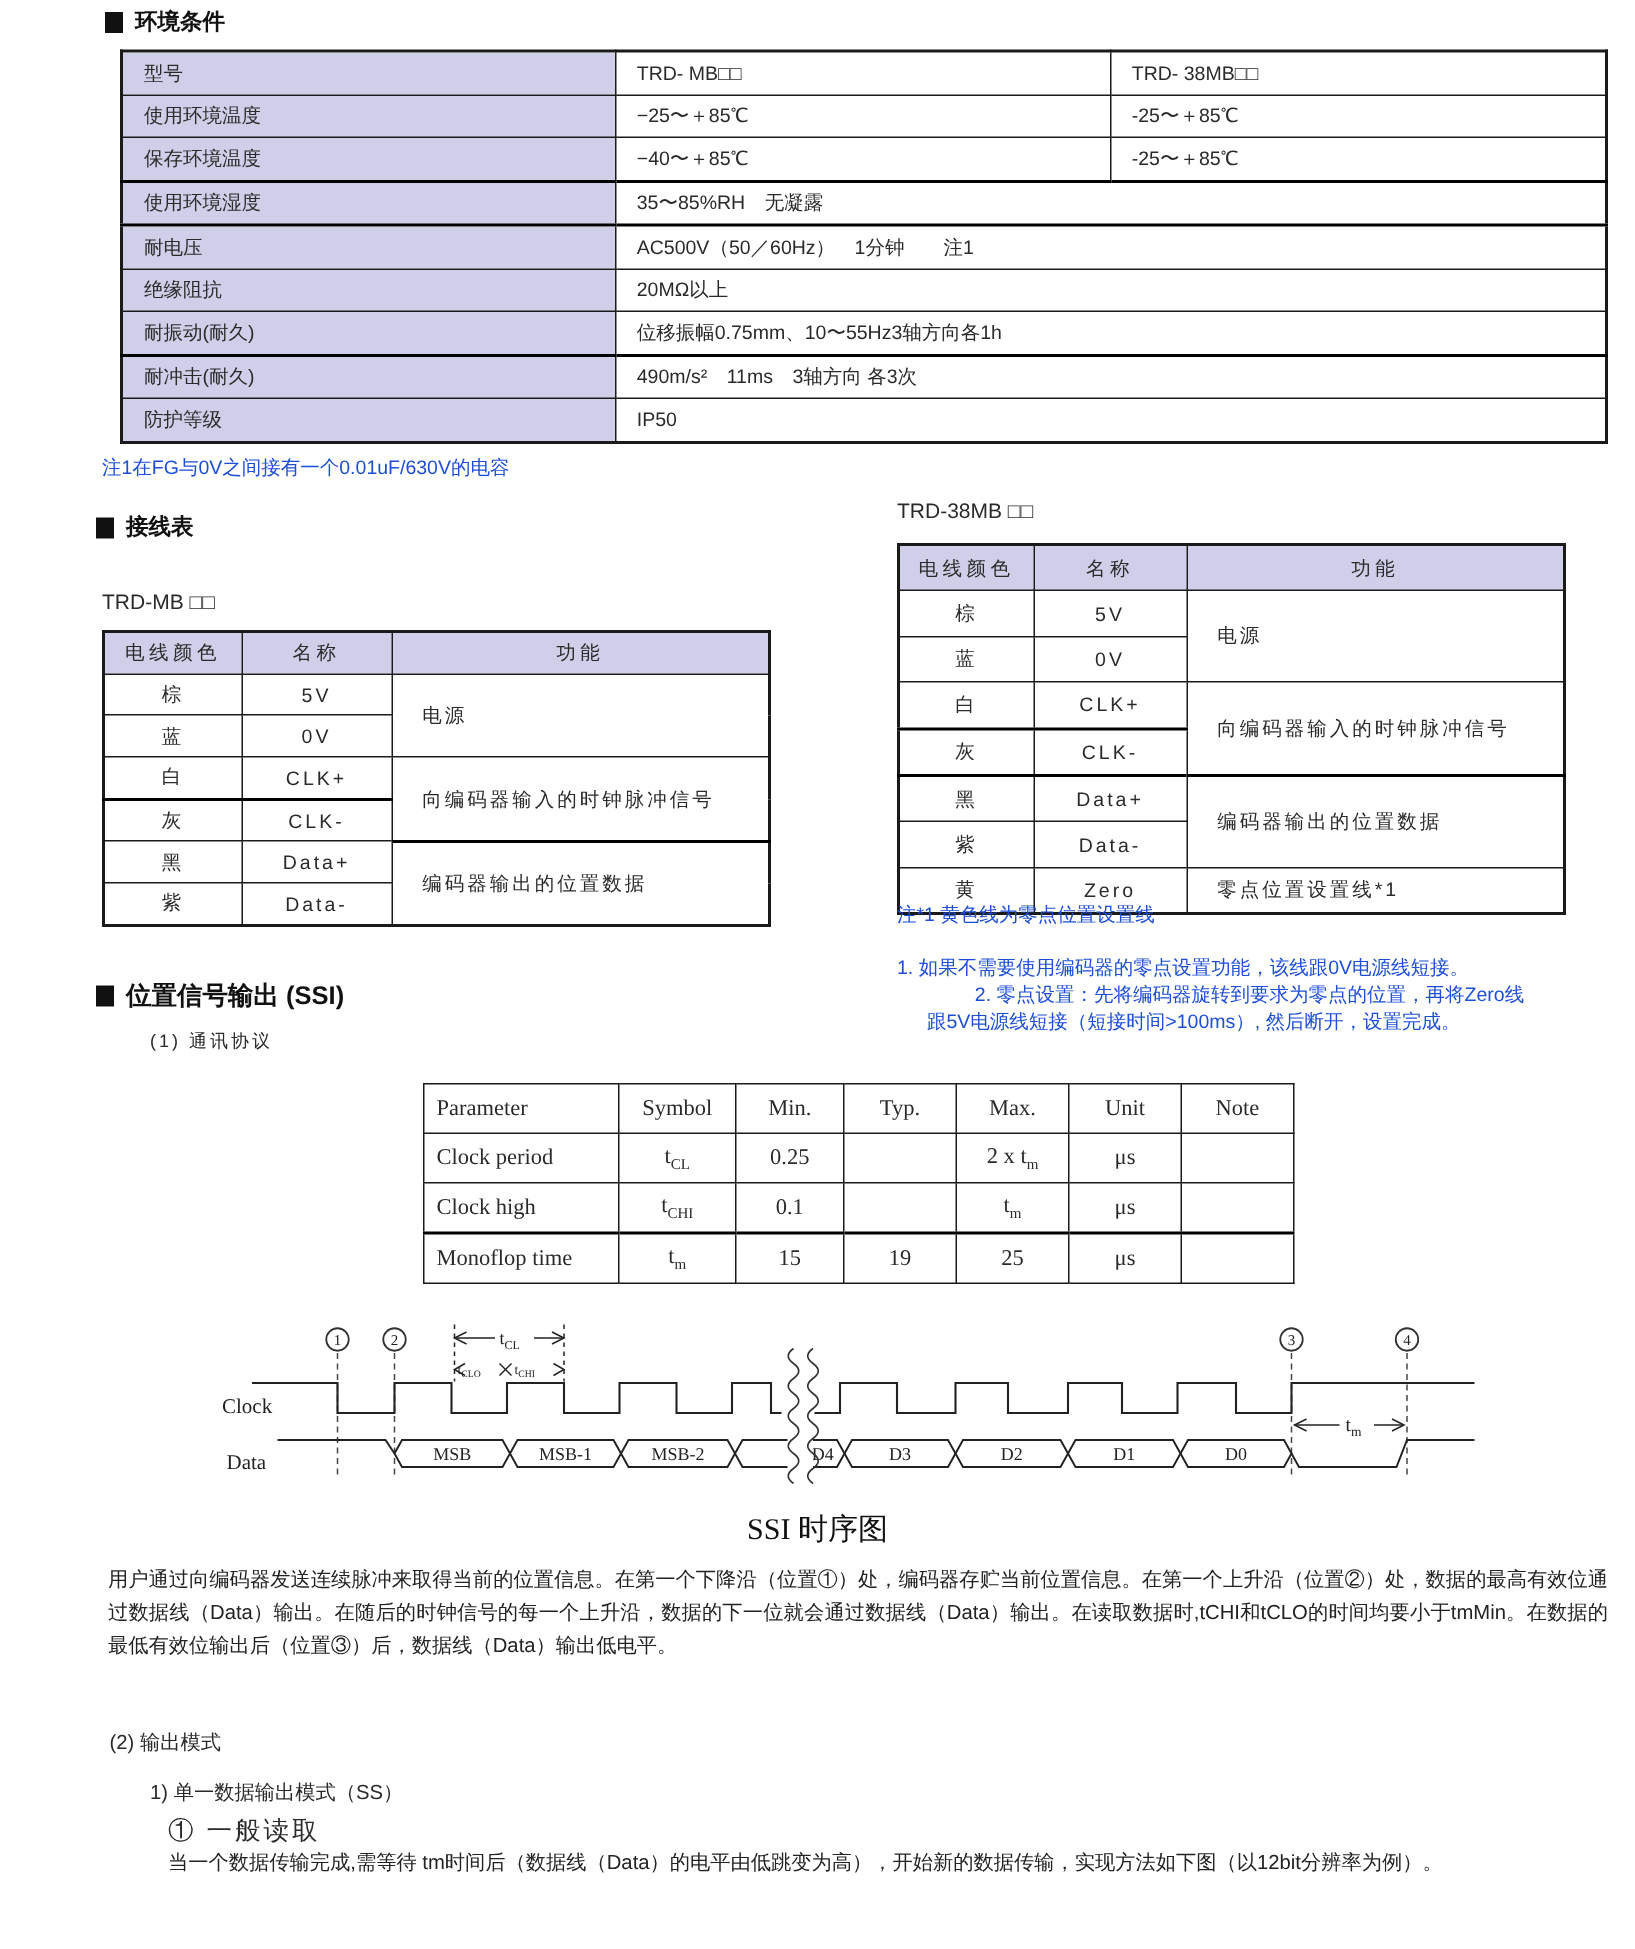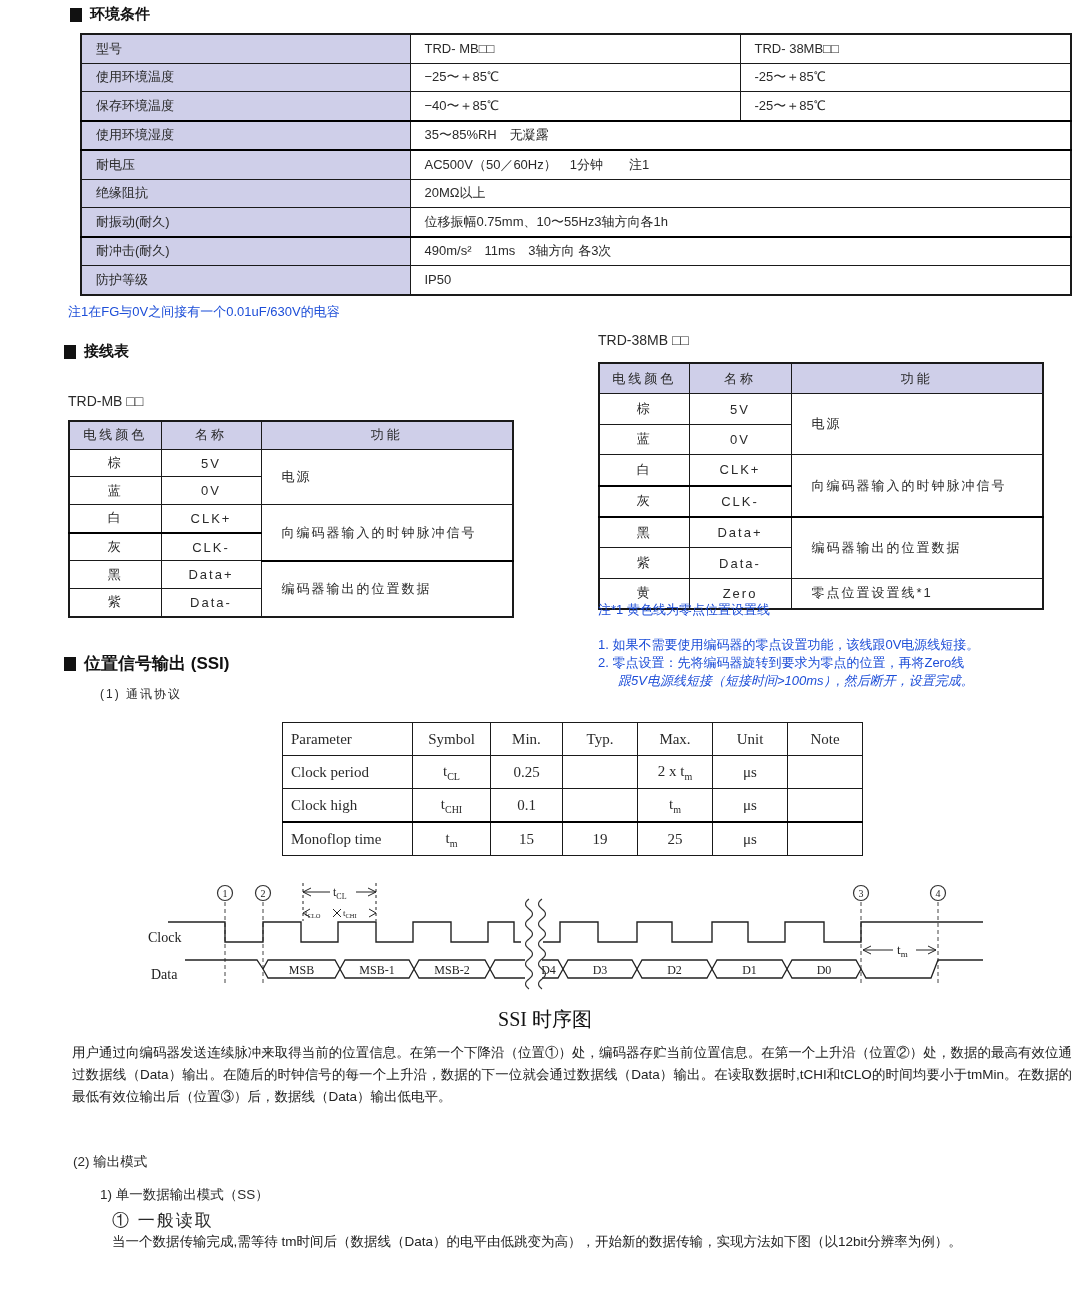--- a/index.html
+++ b/index.html
@@ -182,22 +182,22 @@
         <td style="height: 27.4px;">黄</td>
         <td>Zero</td>
         <td rowspan="1" class="func">零点位置设置线*1</td>
       </tr>
     </tbody>
 </table>
 
 <div class="abs note" style="left:598px;top:601px;">注*1 黄色线为零点位置设置线</div>
 <div class="abs" style="left:598px;top:636px;width:470px;">
   <div class="note" style="line-height:18px;">1. 如果不需要使用编码器的零点设置功能，该线跟0V电源线短接。</div>
-  <div class="note" style="line-height:18px;">2. 零点设置：先将编码器旋转到要求为零点的位置，再将Zero线</div>
-  <div class="note" style="line-height:18px;padding-left:20px;font-style:italic;">跟5V电源线短接（短接时间&gt;100ms）, 然后断开，设置完成。</div>
+  <div class="note" style="line-height:18px;text-align:center;">2. 零点设置：先将编码器旋转到要求为零点的位置，再将Zero线</div>
+  <div class="note" style="line-height:18px;padding-left:20px;">跟5V电源线短接（短接时间&gt;100ms）, 然后断开，设置完成。</div>
 </div>
 
 <div class="abs sec-title big" style="left:64px;top:652px;">
   <span class="sq"></span>
   <span>位置信号输出 (SSI)</span>
 </div>
 <div class="abs" style="left:100px;top:686px;font-size:12px;letter-spacing:2px;">(1) 通讯协议</div>
 
 <table class="paramtbl abs" style="left:282px;top:722px;width:580px;">
   <colgroup>

